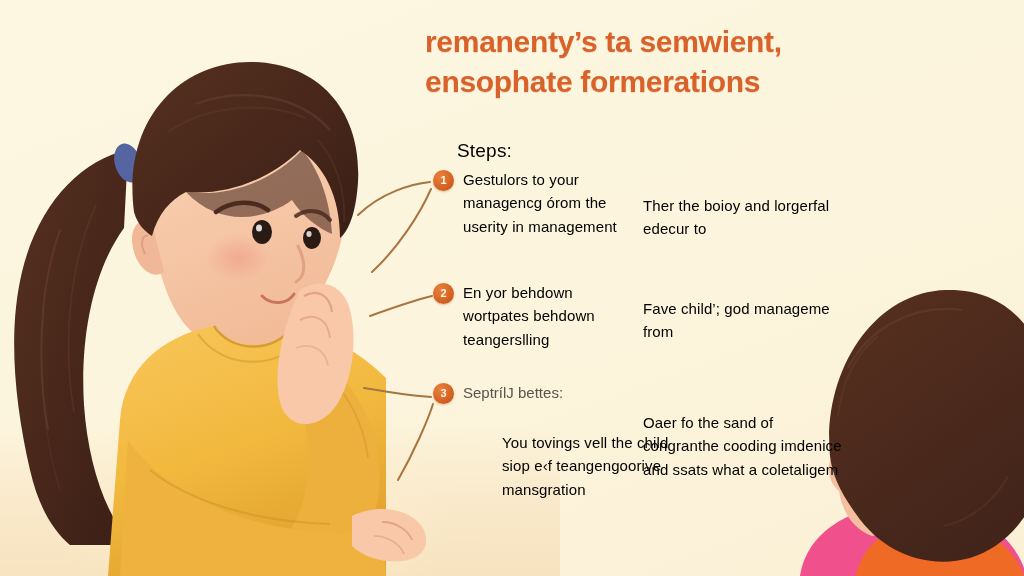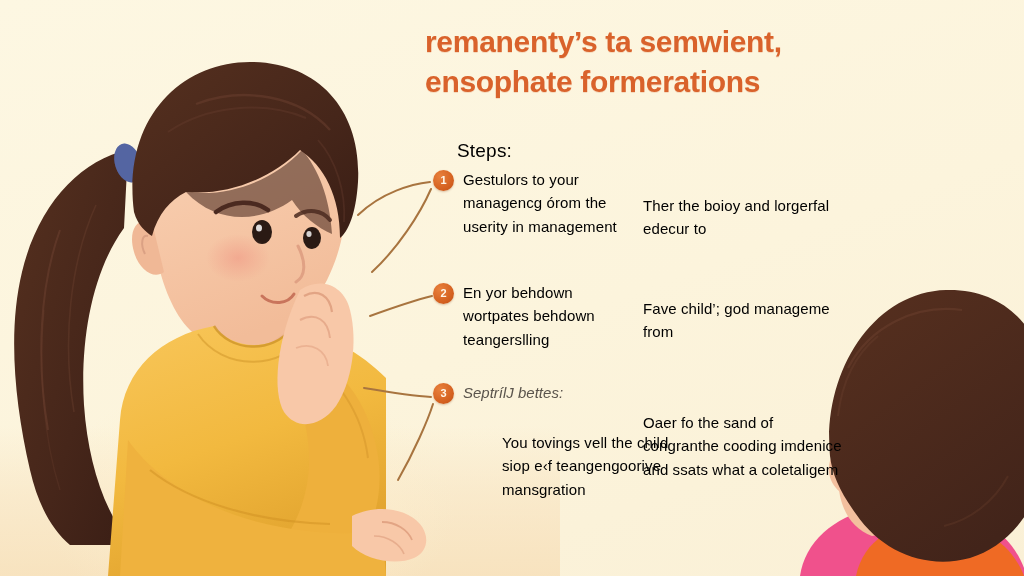--- a/index.html
+++ b/index.html
@@ -112,21 +112,20 @@
   .step-3 .col-right { top: 28px; }
 
   .step-3 .sub-head {
     position: absolute;
     left: 48px;
     top: -2px;
     width: 200px;
     color: #5a544c;
     font-size: 15px;
     line-height: 1.55;
-    font-style: italic;
   }
   .step-3 .col-left { top: 48px; margin-left: 39px; }
 
   
   .connectors { position: absolute; left: 0; top: 0; width: 1024px; height: 576px; pointer-events: none; }
 </style>
 </head>
 <body>
 
 <div id="canvas">

